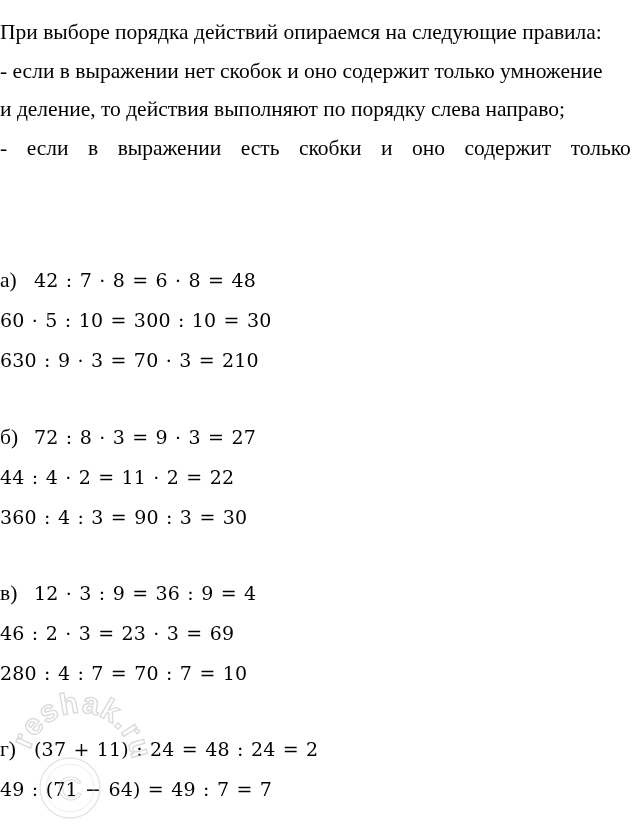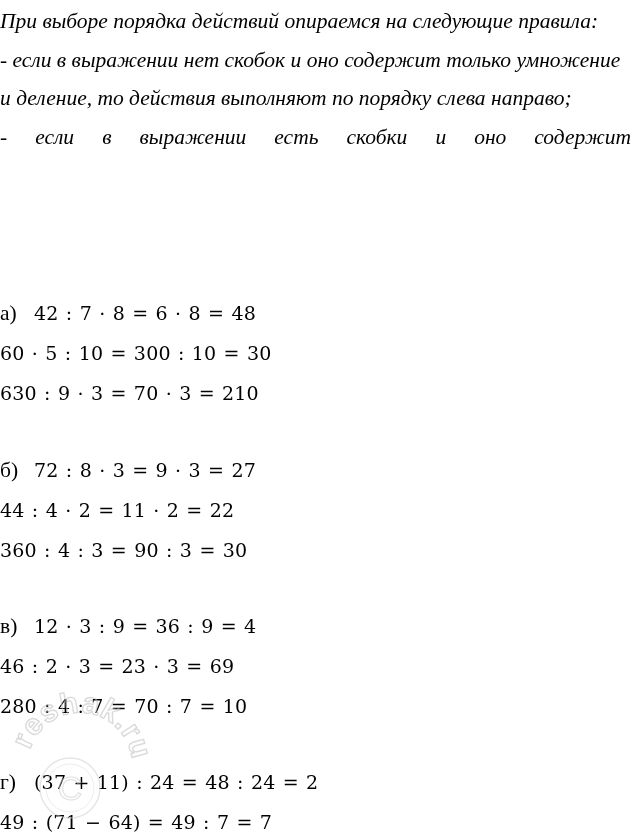--- a/index.html
+++ b/index.html
@@ -18,38 +18,36 @@
       position: absolute;
       left: 0;
       top: 0;
       width: 633px;
       font-family: "Liberation Serif", serif;
       font-size: 21.5px;
       line-height: 38.5px;
     }
     .rules p {
       margin: 0;
-      padding-top: 2px;
-      font-style: italic;
+      padding-top: 13px;
     }
     .rules .line {
       display: block;
       white-space: nowrap;
     }
     .rules .justify {
       display: flex;
       justify-content: space-between;
       white-space: nowrap;
       width: 631px;
     }
     .math-block {
       position: absolute;
       left: 0;
       width: 633px;
-      margin-top: 33px;
     }
     .math-line {
       height: 40px;
       line-height: 40px;
       white-space: nowrap;
       font-family: "DejaVu Serif", serif;
       font-size: 19px;
     }
     .label {
       font-family: "Liberation Serif", serif;
@@ -82,20 +80,21 @@
     <span class="justify">
       <span>-</span>
       <span>если</span>
       <span>в</span>
       <span>выражении</span>
       <span>есть</span>
       <span>скобки</span>
       <span>и</span>
       <span>оно</span>
       <span>содержит</span>
+      <span>только</span>
     </span>
   </p>
 </div>
 
 <div class="math-block" style="top:260px;">
   <div class="math-line">
     <span class="label">а)</span><span class="expr">42 : 7 · 8 = 6 · 8 = 48</span>
   </div>
   <div class="math-line">
     <span class="expr">60 · 5 : 10 = 300 : 10 = 30</span>

